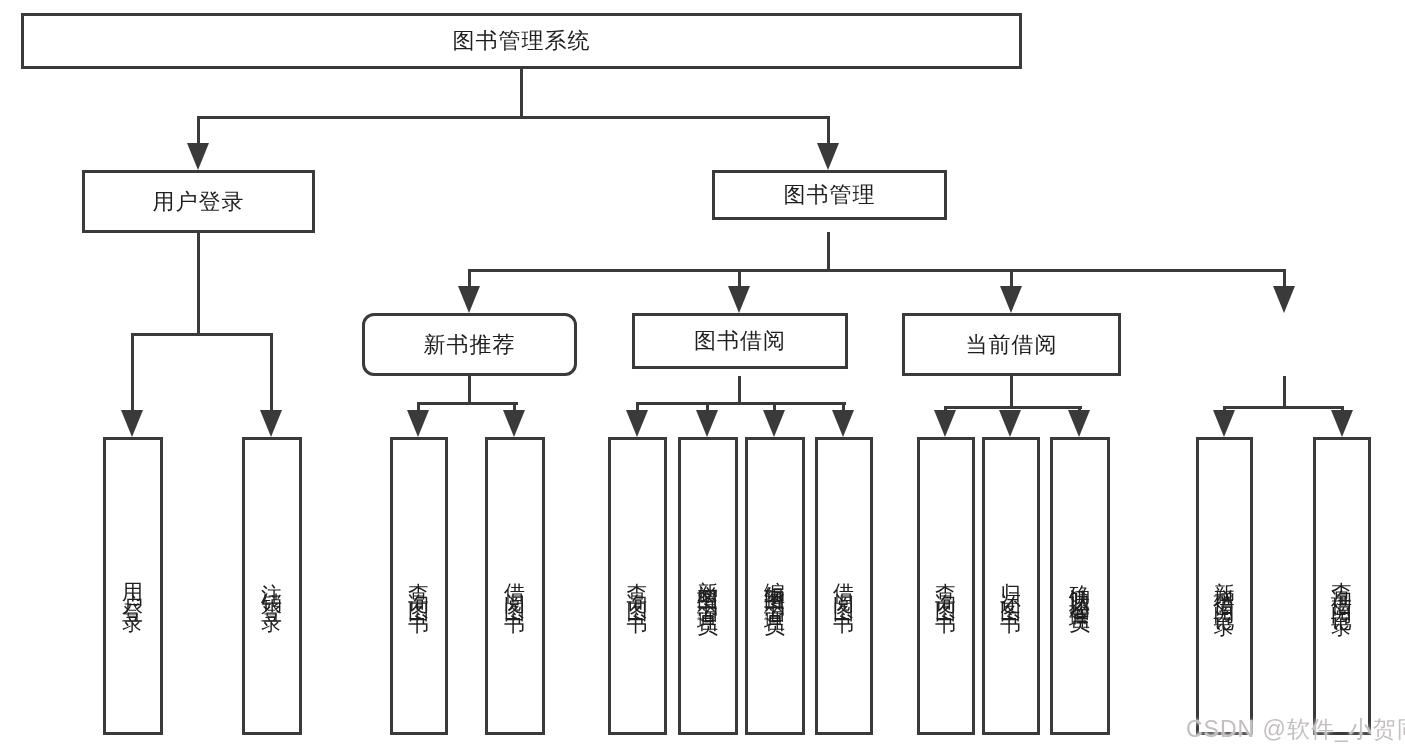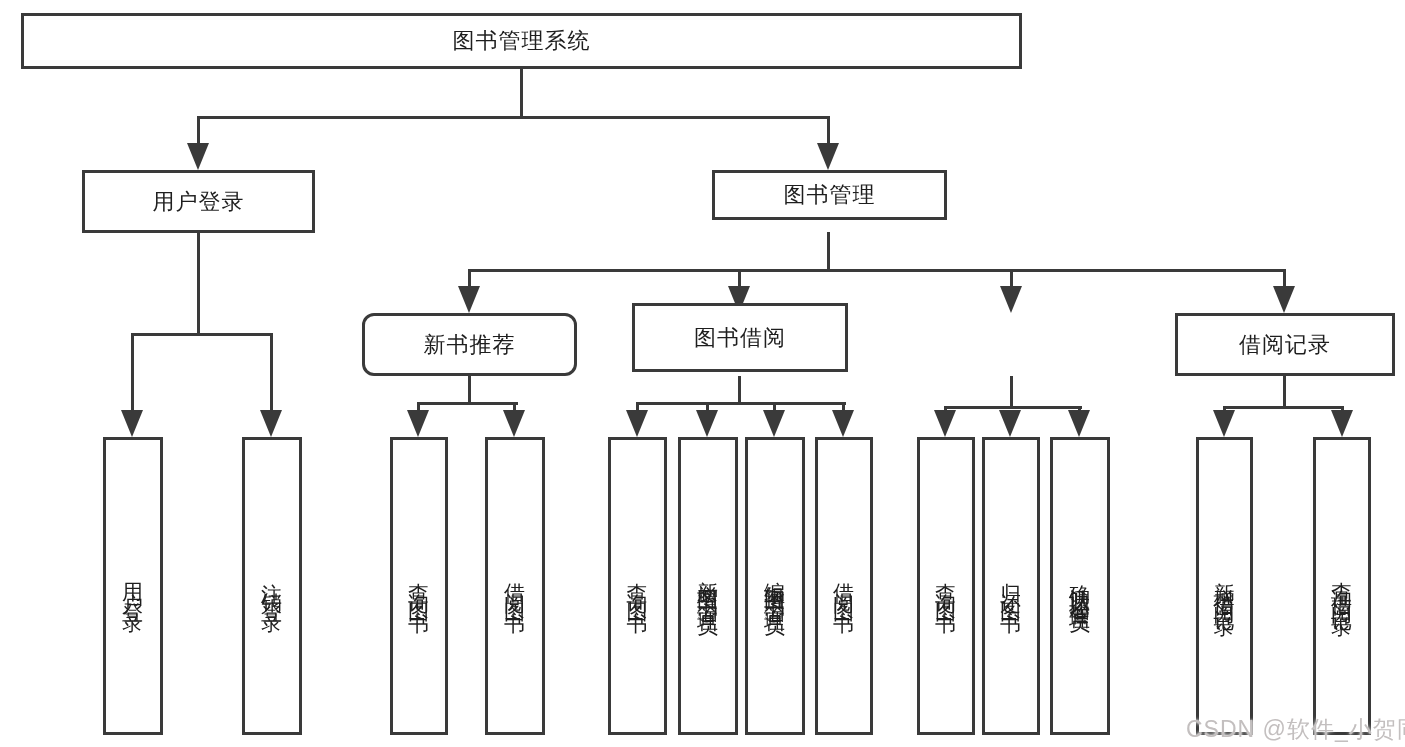--- a/index.html
+++ b/index.html
@@ -89,25 +89,25 @@
   <div class="line" style="left:1010px;top:269px;width:3px;height:20px;"></div>
   <div class="line" style="left:1283px;top:269px;width:3px;height:20px;"></div>
   <div class="arrow" style="left:458px;top:286px;"></div>
   <div class="arrow" style="left:728px;top:286px;"></div>
   <div class="arrow" style="left:1000px;top:286px;"></div>
   <div class="arrow" style="left:1273px;top:286px;"></div>
 
   <div class="node" style="left:362px;top:313px;width:215px;height:63px;border-radius:12px;">
     <span>新书推荐</span>
   </div>
-  <div class="node" style="left:632px;top:303px;width:216px;height:69px;">
+  <div class="node" style="left:632px;top:313px;width:216px;height:56px;">
     <span>图书借阅</span>
   </div>
-  <div class="node" style="left:1175px;top:313px;width:220px;height:63px;">
-    <span>借阅记录</span>
+  <div class="node" style="left:902px;top:313px;width:219px;height:63px;">
+    <span>当前借阅</span>
   </div>
 
   <div class="line" style="left:468px;top:376px;width:3px;height:29px;"></div>
   <div class="line" style="left:417px;top:402px;width:101px;height:3px;"></div>
   <div class="line" style="left:417px;top:402px;width:3px;height:12px;"></div>
   <div class="line" style="left:513px;top:402px;width:3px;height:12px;"></div>
   <div class="arrow" style="left:407px;top:410px;"></div>
   <div class="arrow" style="left:503px;top:410px;"></div>
 
   <div class="line" style="left:738px;top:376px;width:3px;height:29px;"></div>

